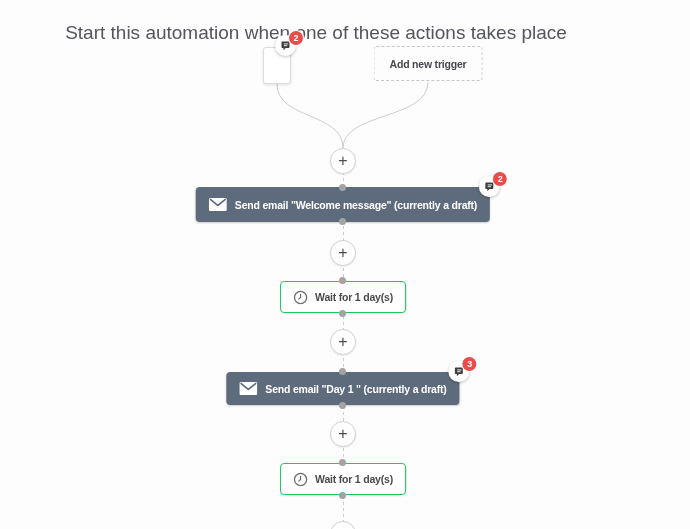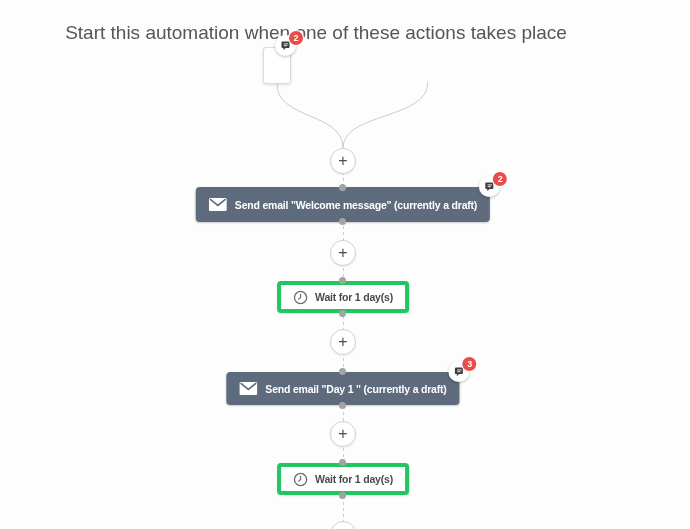--- a/index.html
+++ b/index.html
@@ -25,21 +25,21 @@
   }
   .trigger-dashed{
     top:46px;height:35px;padding:0 15px;background:transparent;
     border:1px dashed #c8c8c8;border-radius:3px;color:#47484c;cursor:pointer;
   }
   .email-node{
     height:35px;padding:0 13px;background:#5e6b7d;border-radius:4px;
     color:#ffffff;gap:8px;box-shadow:0 1px 2px rgba(0,0,0,0.2);cursor:pointer;
   }
   .wait-node{
-    height:32px;padding:0 12px;background:#ffffff;border:4px solid #22c55e;
+    height:32px;padding:0 12px;background:#ffffff;border:1px solid #22c55e;
     border-radius:4px;color:#4a4a4a;gap:7px;
     box-shadow:0 1px 2px rgba(0,0,0,0.08);cursor:pointer;
   }
   .plus-btn{
     position:absolute;left:330px;width:26px;height:26px;border-radius:50%;
     background:#ffffff;border:1px solid #d2d2d2;box-sizing:border-box;
     display:flex;align-items:center;justify-content:center;
     font-size:16px;color:#4c4c4c;z-index:2;cursor:pointer;
     box-shadow:0 1px 2px rgba(0,0,0,0.08);
   }
@@ -78,20 +78,23 @@
     <div class="comment-indicator ci-trigger">
       <svg width="10" height="10" viewBox="0 0 10 10">
         <path d="M1.5,0.5 h6 a1,1 0 0 1 1,1 v4.6 a1,1 0 0 1 -1,1 h-2.8 l-2.2,2.2 v-2.2 h-1 a1,1 0 0 1 -1,-1 v-4.6 a1,1 0 0 1 1,-1 z" fill="#3c3c3c"></path>
         <line x1="2.8" y1="2.9" x2="7.2" y2="2.9" stroke="#ffffff" stroke-width="0.9"></line>
         <line x1="2.8" y1="4.7" x2="6.2" y2="4.7" stroke="#ffffff" stroke-width="0.9"></line>
       </svg>
       <span class="comment-count">2</span>
     </div>
   </div>
 
+  <div class="node trigger-dashed" style="left:428px;transform:translateX(-50%);">
+    <span class="node-label">Add new trigger</span>
+  </div>
 
   <div class="plus-btn" style="top:148px;">
     <span>+</span>
   </div>
   <div class="plus-btn" style="top:240px;">
     <span>+</span>
   </div>
   <div class="plus-btn" style="top:329px;">
     <span>+</span>
   </div>

